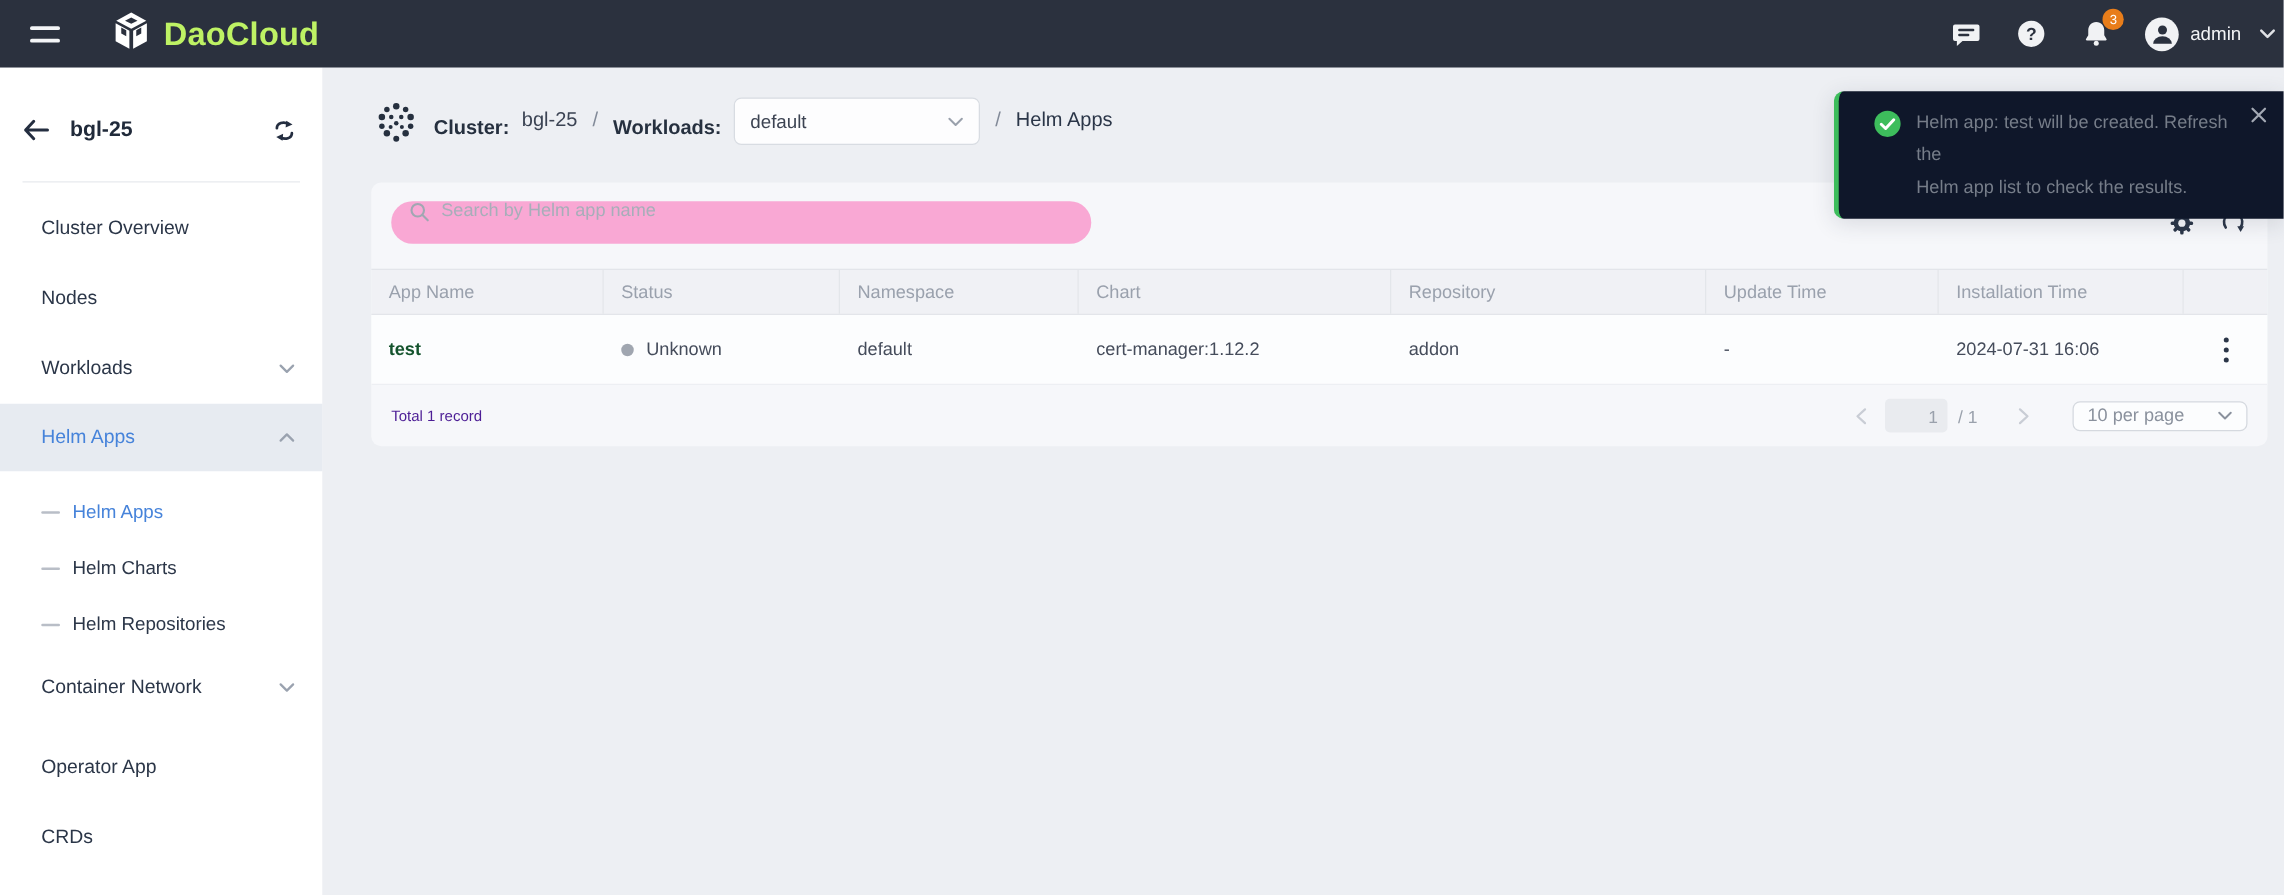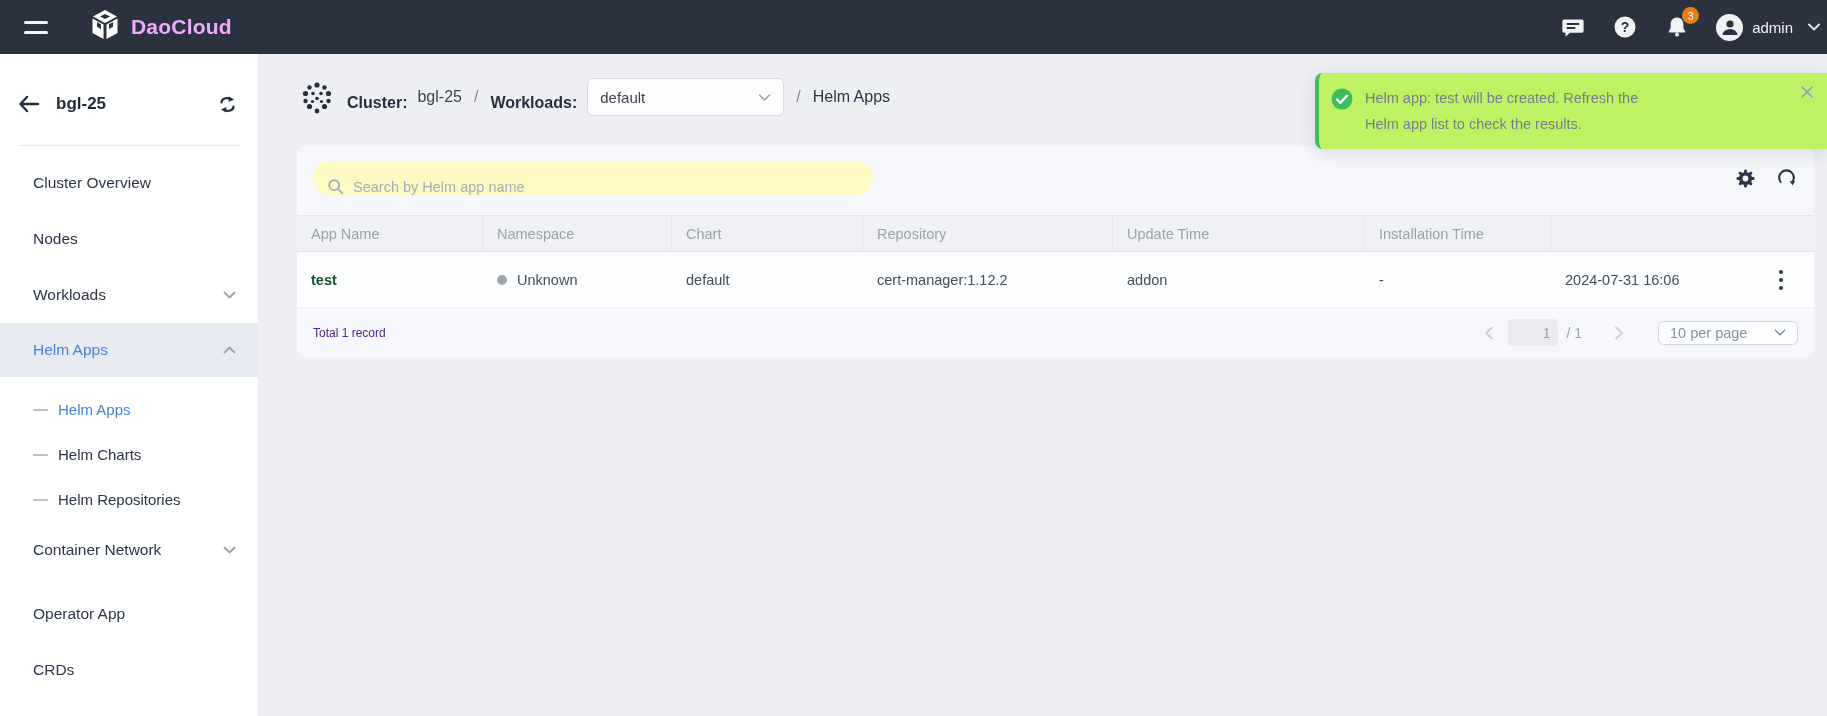--- a/index.html
+++ b/index.html
@@ -4,21 +4,21 @@
 <style>
   * { margin:0; padding:0; box-sizing:border-box; }
   html,body { width:1827px; height:716px; overflow:hidden; background:#edeff3;
     font-family:"Liberation Sans","DejaVu Sans",sans-serif; }
 
   
   .topbar { height:54px; background:#2b313e; display:flex; align-items:center; padding:0 16px; position:relative; z-index:30; }
   .hamburger { width:26px; display:flex; flex-direction:column; gap:7px; margin:0 0 0 8px; cursor:pointer; }
   .hamburger span { display:block; width:24px; height:3px; background:#f4f5f7; border-radius:2px; }
   .logo-wrap { display:flex; align-items:center; margin-left:38px; }
-  .brand { color:#f0abfc; font-size:21px; font-weight:bold; letter-spacing:.2px; margin-left:9px; }
+  .brand { color:#bef264; font-size:26px; font-weight:bold; letter-spacing:.2px; margin-left:9px; }
   .tb-right { margin-left:auto; display:flex; align-items:center; }
   .tb-icon { width:26px; height:26px; display:flex; align-items:center; justify-content:center; margin-left:26px; position:relative; cursor:pointer; }
   .badge { position:absolute; top:-7px; right:-9px; min-width:17px; height:17px; border-radius:9px; background:#e87d1a;
     color:#fff; font-size:10.5px; display:flex; align-items:center; justify-content:center; padding:0 3px; }
   .avatar { width:27px; height:27px; border-radius:50%; background:#f1f2f4; display:flex; align-items:center; justify-content:center; margin-left:26px; }
   .username { color:#f2f3f5; font-size:15px; margin-left:9px; }
   .tb-caret { margin-left:14px; margin-right:-10px; display:flex; }
 
   
   .shell { display:flex; height:662px; }
@@ -44,31 +44,31 @@
   .breadcrumb { display:flex; align-items:center; padding:24px 0 0 42px; height:62px; }
   .bc-icon { display:flex; margin-right:13px; }
   .bc-label { font-size:16px; font-weight:bold; color:#26303f;margin-top:12px; }
   .bc-value { font-size:16px; color:#3b4353; margin-left:10px; }
   .bc-sep { font-size:16px; color:#828a98; margin:0 12px; }
   .ns-select { width:197px; height:38px; background:#fdfdfe; border:1px solid #d8dce2; border-radius:6px;
     display:flex; align-items:center; justify-content:space-between; padding:0 12px; margin-left:10px; cursor:pointer; }
   .ns-select .val { font-size:15px; color:#3c4352; }
 
   
-  .toast { position:absolute; top:19px; right:0; width:512px; min-height:67px; background:#bef264;
+  .toast { position:absolute; top:19px; right:0; width:360px; min-height:67px; background:#0f172a;
     border-left:4px solid #3dbd5c; border-radius:8px 0 0 8px; box-shadow:0 4px 18px rgba(40,50,70,.14);
-    display:flex; padding:12px 40px 12px 12px; z-index:40; }
+    display:flex; padding:12px 40px 12px 28px; z-index:40; }
   .toast-check { flex:none; margin-top:3px; display:flex; }
   .toast-text { margin-left:12px; width:296px; font-size:14.5px; line-height:26px; color:#767d89; }
   .toast-close { position:absolute; top:12px; right:13px; display:flex; cursor:pointer; }
 
   
   .card { margin:30px 13px 0 39px; width:1517px; background:#f6f7fa; border-radius:8px; overflow:hidden; }
   .toolbar { display:flex; align-items:center; padding:15px 17px 20px 16px; }
-  .search-pill { width:560px; height:34px; background:#fef9c3; border-radius:17px; display:flex; align-items:flex-end; padding:0 14px; }
+  .search-pill { width:560px; height:34px; background:#f9a8d4; border-radius:17px; display:flex; align-items:flex-start; padding:0 14px; }
   .search-pill input { flex:1; border:none; outline:none; background:transparent; font-size:14.5px; color:#3c4352; margin-left:9px;
     font-family:"Liberation Sans","DejaVu Sans",sans-serif; }
   .search-pill input::placeholder { color:#a7aeb9; }
   .tool-icons { margin-left:auto; display:flex; align-items:center; gap:20px; }
   .tool-btn { display:flex; cursor:pointer; }
 
   
   .tgrid { display:grid; grid-template-columns:186px 189px 191px 250px 252px 186px 196px 1fr; }
   .thead { background:#f0f1f5; border-top:1px solid #e3e5ea; border-bottom:1px solid #e3e5ea; height:37px; }
   .th { display:flex; align-items:center; padding-left:14px; font-size:14.5px; color:#9aa1ad; }
@@ -295,20 +295,21 @@
             <svg width="21" height="21" viewBox="0 0 21 21">
               <path d="M4.6 14 A7.3 7.3 0 1 1 16.4 14" fill="none" stroke="#2b3648" stroke-width="2.1" stroke-linecap="round"></path>
               <polygon points="13.8,13 19.2,13 16.5,17.6" fill="#2b3648"></polygon>
             </svg>
           </span>
         </div>
       </div>
 
       <div class="tgrid thead">
         <div class="th">App Name</div>
+        <div class="th">Status</div>
         <div class="th">Namespace</div>
         <div class="th">Chart</div>
         <div class="th">Repository</div>
         <div class="th">Update Time</div>
         <div class="th">Installation Time</div>
         <div class="th"></div>
       </div>
       <div class="tgrid trow">
         <div class="td app">test</div>
         <div class="td">

